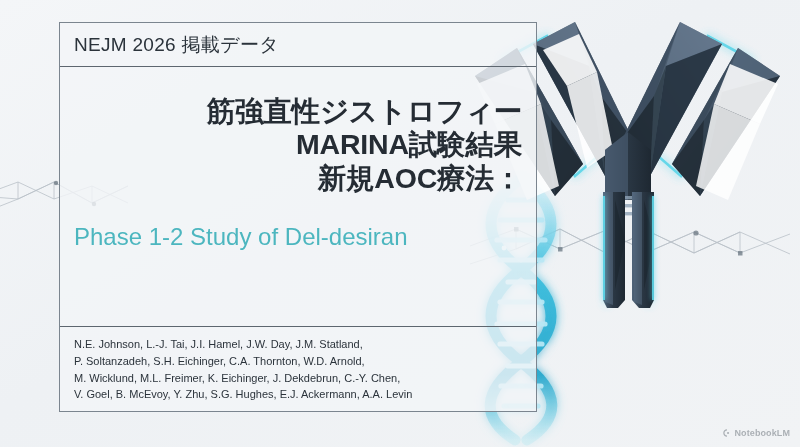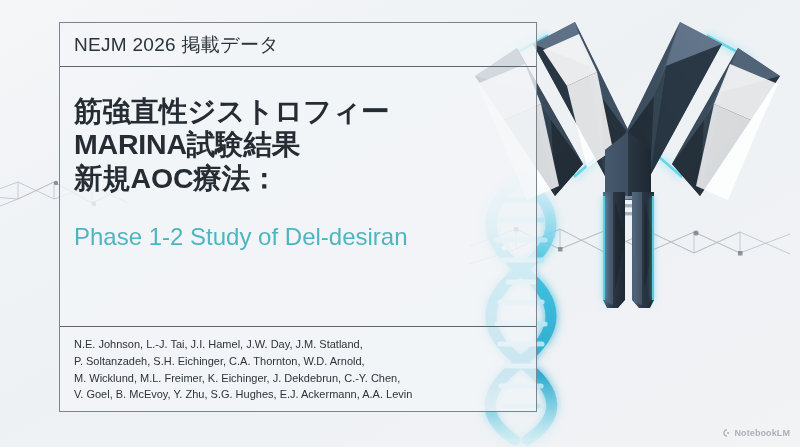--- a/index.html
+++ b/index.html
@@ -67,21 +67,21 @@
     flex-direction: column;
   }
 
   .title {
     font-size: 28.5px;
     font-weight: bold;
     color: #252c34;
     line-height: 1.17;
     letter-spacing: -0.2px;
   }
-  .title .ln { display: block; white-space: nowrap; }
+  .title .ln { display: block; white-space: nowrap; text-align: right; }
 
   .subtitle {
     margin-top: 9px;
     font-size: 24px;
     color: #4cb6bf;
     line-height: 1.2;
     white-space: nowrap;
   }
 
   .card-footer {

